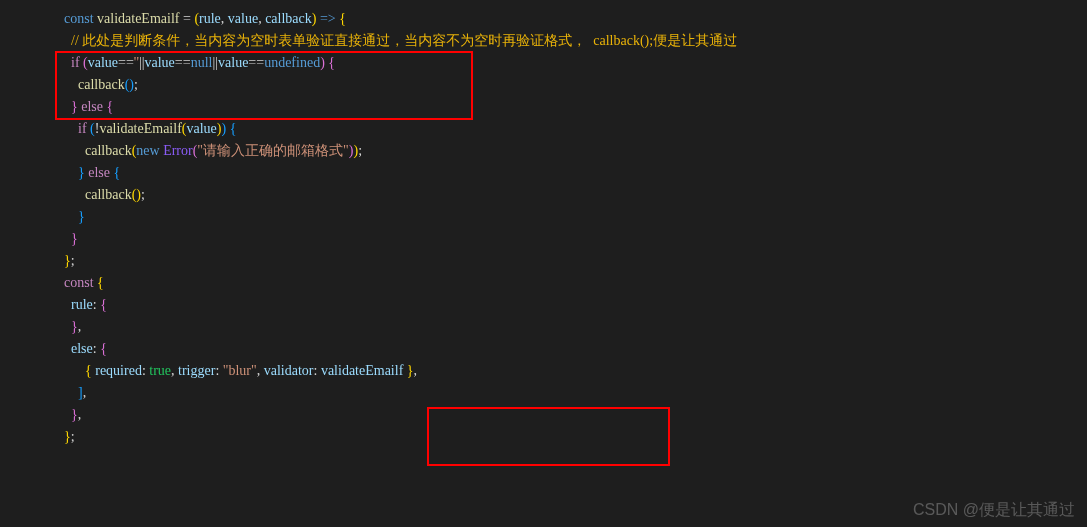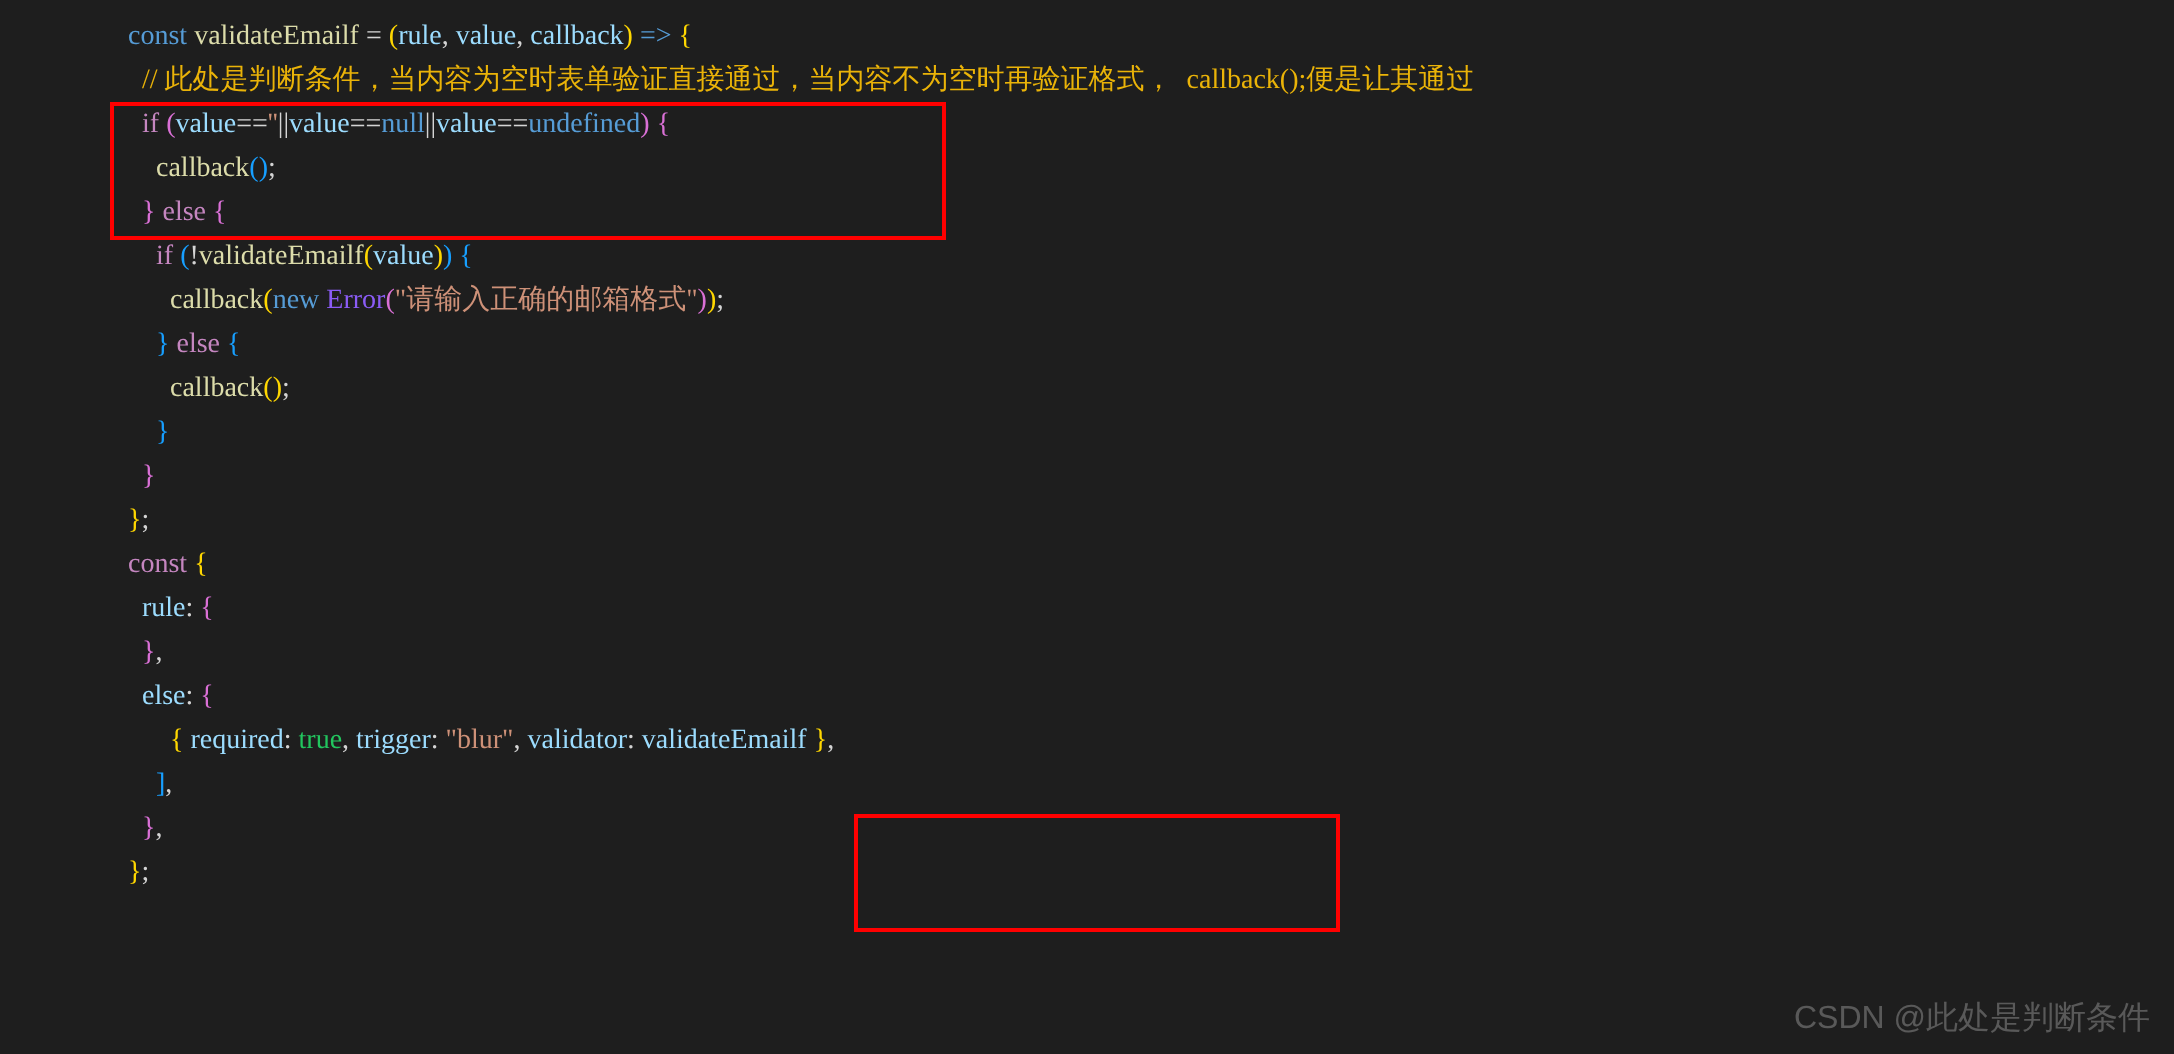--- a/index.html
+++ b/index.html
@@ -100,13 +100,13 @@
   <div class="line"><span class="gutter"></span><span class="code">      <span class="paren-p">}</span><span class="punct">,</span></span></div>
   <div class="line"><span class="gutter"></span><span class="code">      <span class="prop">else</span><span class="punct">: </span><span class="paren-p">{</span></span></div>
   <div class="line"><span class="gutter"></span><span class="code">          <span class="paren-y">{</span><span class="prop"> required</span><span class="punct">: </span><span class="bool">true</span><span class="punct">, </span><span class="prop">trigger</span><span class="punct">: </span><span class="str">"blur"</span><span class="punct">, </span><span class="prop">validator</span><span class="punct">: </span><span class="var">validateEmailf</span><span class="paren-y"> }</span><span class="punct">,</span></span></div>
   <div class="line"><span class="gutter"></span><span class="code">        <span class="paren-b">]</span><span class="punct">,</span></span></div>
   <div class="line"><span class="gutter"></span><span class="code">      <span class="paren-p">}</span><span class="punct">,</span></span></div>
   <div class="line"><span class="gutter"></span><span class="code">    <span class="paren-y">}</span><span class="punct">;</span></span></div>
 </div>
 
 <div class="red-box box1"></div>
 <div class="red-box box2"></div>
-<div class="watermark">CSDN @此处是判断条件</div>
+<div class="watermark">CSDN @便是让其通过</div>
 
 </body></html>

